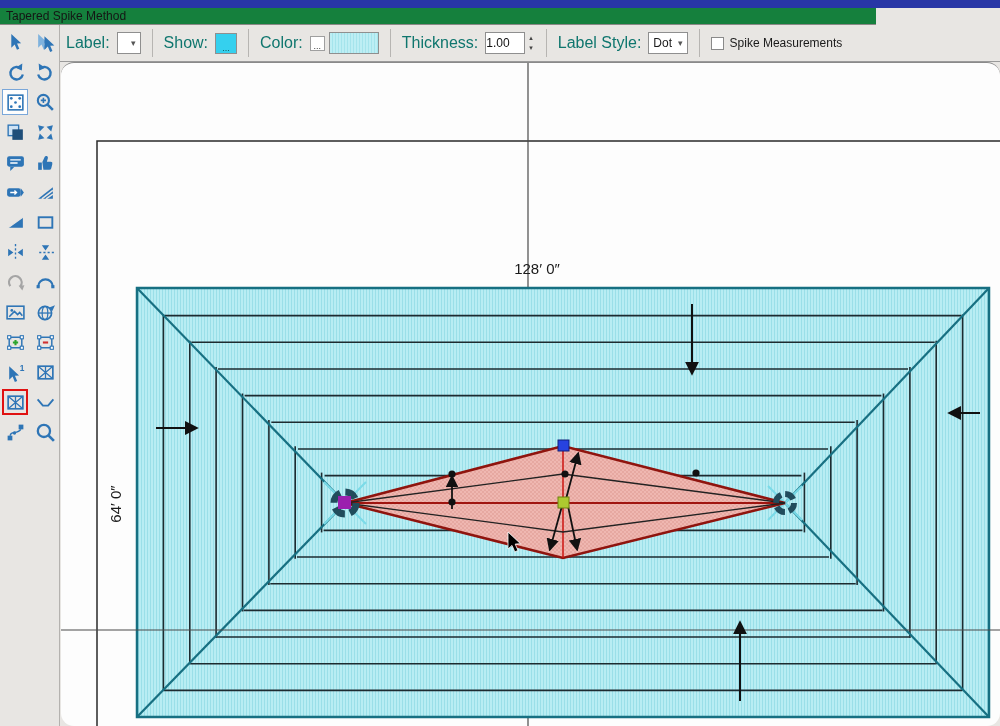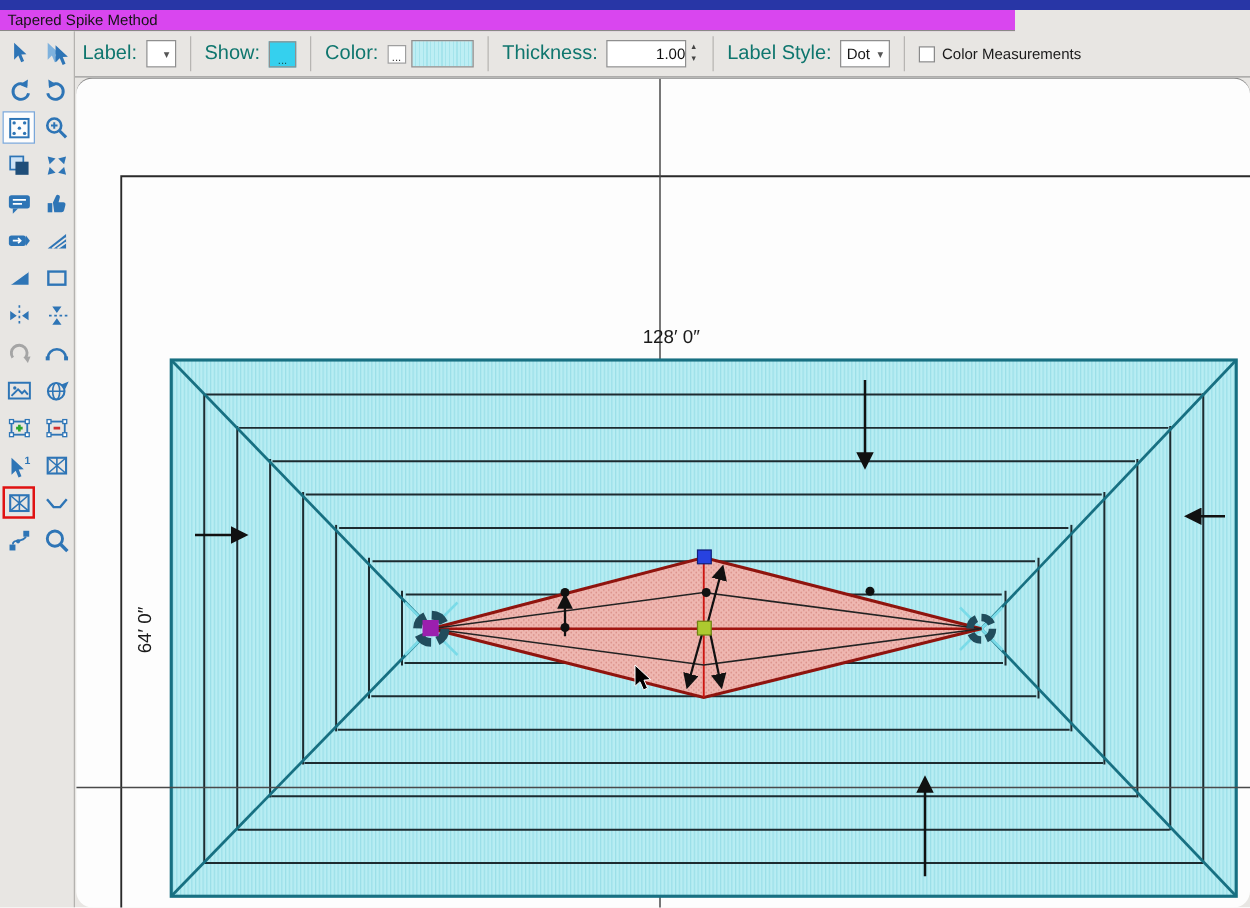--- a/index.html
+++ b/index.html
@@ -1,40 +1,40 @@
 <!DOCTYPE html>
 <html><head>
 <meta charset="utf-8">
 <style>
   * { box-sizing: border-box; margin: 0; padding: 0; }
   html,body { width:1000px; height:726px; overflow:hidden; }
   body { font-family:"Liberation Sans", sans-serif; background:#fff; }
   .app { position:relative; width:1000px; height:726px; background:#e8e6e3; }
 
   .top-strip { position:absolute; left:0; top:0; width:1000px; height:8px; background:#2836a6; }
-  .title-bar { position:absolute; left:0; top:8px; width:812px; height:17px; background:#d946ef;
+  .title-bar { position:absolute; left:0; top:8px; width:876px; height:17px; background:#15803d;
                display:flex; align-items:center; padding-left:6px; border-bottom:1px solid #8a8886;}
   .title-bar span { font-size:12px; color:#151515; }
 
   .toolbar { position:absolute; left:0; top:25px; width:1000px; height:37px; background:#e8e6e3;
              display:flex; align-items:center; border-bottom:1px solid #9a9a9a; padding-left:66px; }
   .tb-label { font-size:16px; font-weight:400; color:#0f766e; margin-right:7px; }
   .sep { width:1px; height:28px; background:#b7b5b2; margin:0 11px; }
   .dd { background:#fff; border:1px solid #8f8f8f; height:22px; display:flex; align-items:center;
         padding:0 4px; font-size:12px; color:#1a1a1a; gap:6px; }
   .dd .caret { font-size:9px; color:#555; }
   .dd.small { width:24px; justify-content:flex-end; }
   .color-btn { width:22px; height:21px; background:#35d0ee; border:1px solid #8f8f8f; font-size:9px;
                color:#155; display:flex; align-items:flex-end; justify-content:center; line-height:10px;}
   .mini-btn { width:15px; height:15px; background:#fff; border:1px solid #9f9f9f; font-size:9px; color:#333;
               display:flex; align-items:flex-end; justify-content:center; margin-right:4px; line-height:8px;}
   .fill-swatch { width:50px; height:22px; border:1px solid #8f8f8f;
        background:repeating-linear-gradient(90deg,#bdeef4 0 2px,#a5e4ec 2px 3px); }
-  .num-input { width:64px; height:22px; border:1px solid #8f8f8f; background:#fff; font-size:12px;
-               text-align:right; font-family:"Liberation Sans",sans-serif; color:#111; }
+  .num-input { width:40px; height:22px; border:1px solid #8f8f8f; background:#fff; font-size:12px;
+               text-align:left; font-family:"Liberation Sans",sans-serif; color:#111; }
   .spinner { display:flex; flex-direction:column; margin-left:2px; }
   .spinner div { font-size:7px; line-height:8px; color:#444; padding:1px 2px; cursor:default; }
   .checkbox { width:13px; height:13px; background:#fff; border:1px solid #8a8a8a; margin-right:6px; }
   .check-label { font-size:12px; color:#1a1a1a; }
 
   .sidebar { position:absolute; left:0; top:25px; width:60px; height:701px; background:#e8e6e3;
              border-right:1px solid #b4b2af; display:grid; grid-template-columns:30px 30px;
              grid-auto-rows:30px; justify-items:center; align-items:center; padding-top:2px; }
   .cell { width:26px; height:26px; display:flex; align-items:center; justify-content:center; }
   .cell svg { width:21px; height:21px; }
@@ -86,21 +86,21 @@
     <div class="sep"></div>
 
     <span class="tb-label">Label Style:</span>
     <div class="dd">
       <span>Dot</span>
       <span class="caret">▾</span>
     </div>
     <div class="sep"></div>
 
     <div class="checkbox"></div>
-    <span class="check-label">Color Measurements</span>
+    <span class="check-label">Spike Measurements</span>
   </div>
 
   <div class="sidebar" id="sidebar">
       <div class="cell">
         <svg viewBox="0 0 20 20">
           <path transform="translate(6,2)" d="M0,0 L0,13 L3.2,9.9 L5.4,15 L7.6,14 L5.5,9 L9.4,8.8 Z" fill="#2e75b6"></path>
         </svg>
       </div>
       <div class="cell">
         <svg viewBox="0 0 20 20">

